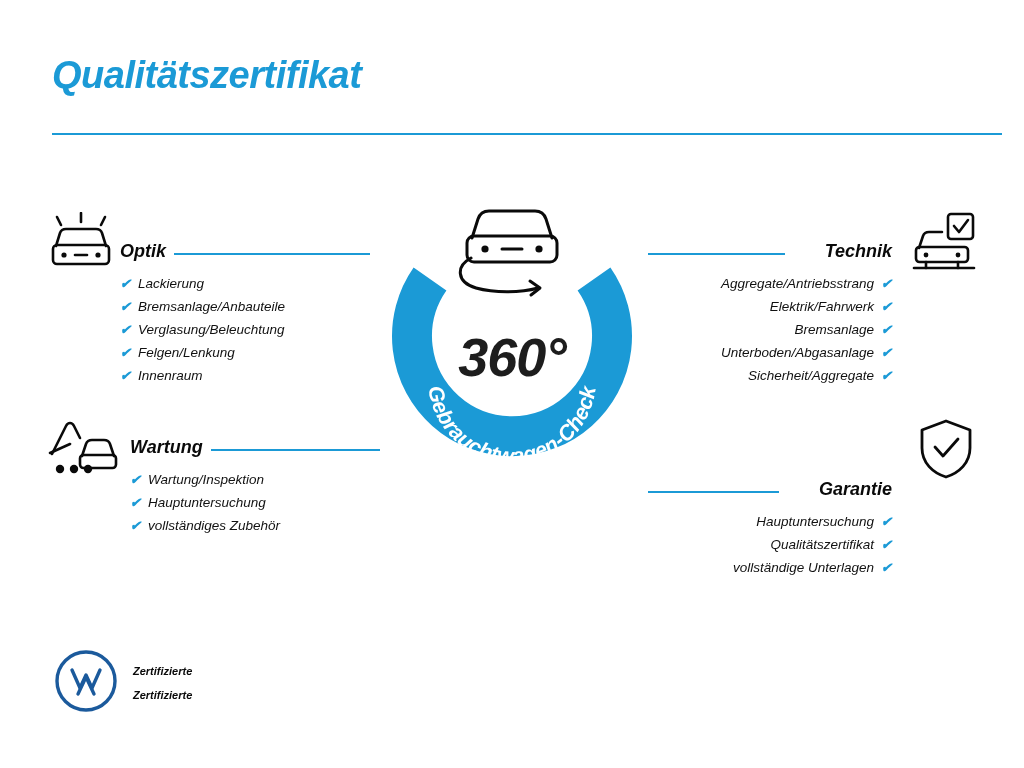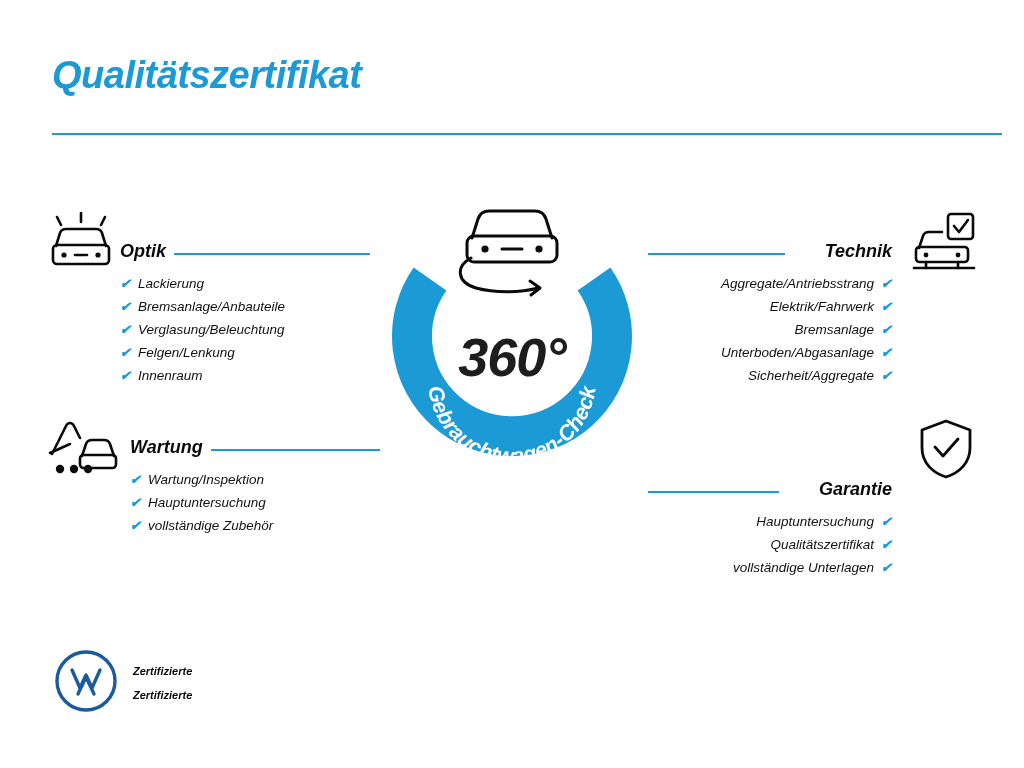--- a/index.html
+++ b/index.html
@@ -239,21 +239,21 @@
       <li>
           <span class="check">✔</span>
           <span class="lbl">Wartung/Inspektion</span>
         </li>
       <li>
           <span class="check">✔</span>
           <span class="lbl">Hauptuntersuchung</span>
         </li>
       <li>
           <span class="check">✔</span>
-          <span class="lbl">vollständige Zubehör</span>
+          <span class="lbl">vollständiges Zubehör</span>
         </li>
     </ul>
   </div>
 
   <div class="section col-right" id="sec-technik">
     <div class="section-head">
       <div class="section-title">Technik</div>
       <div class="head-rule"></div>
     </div>
     <ul class="list">

